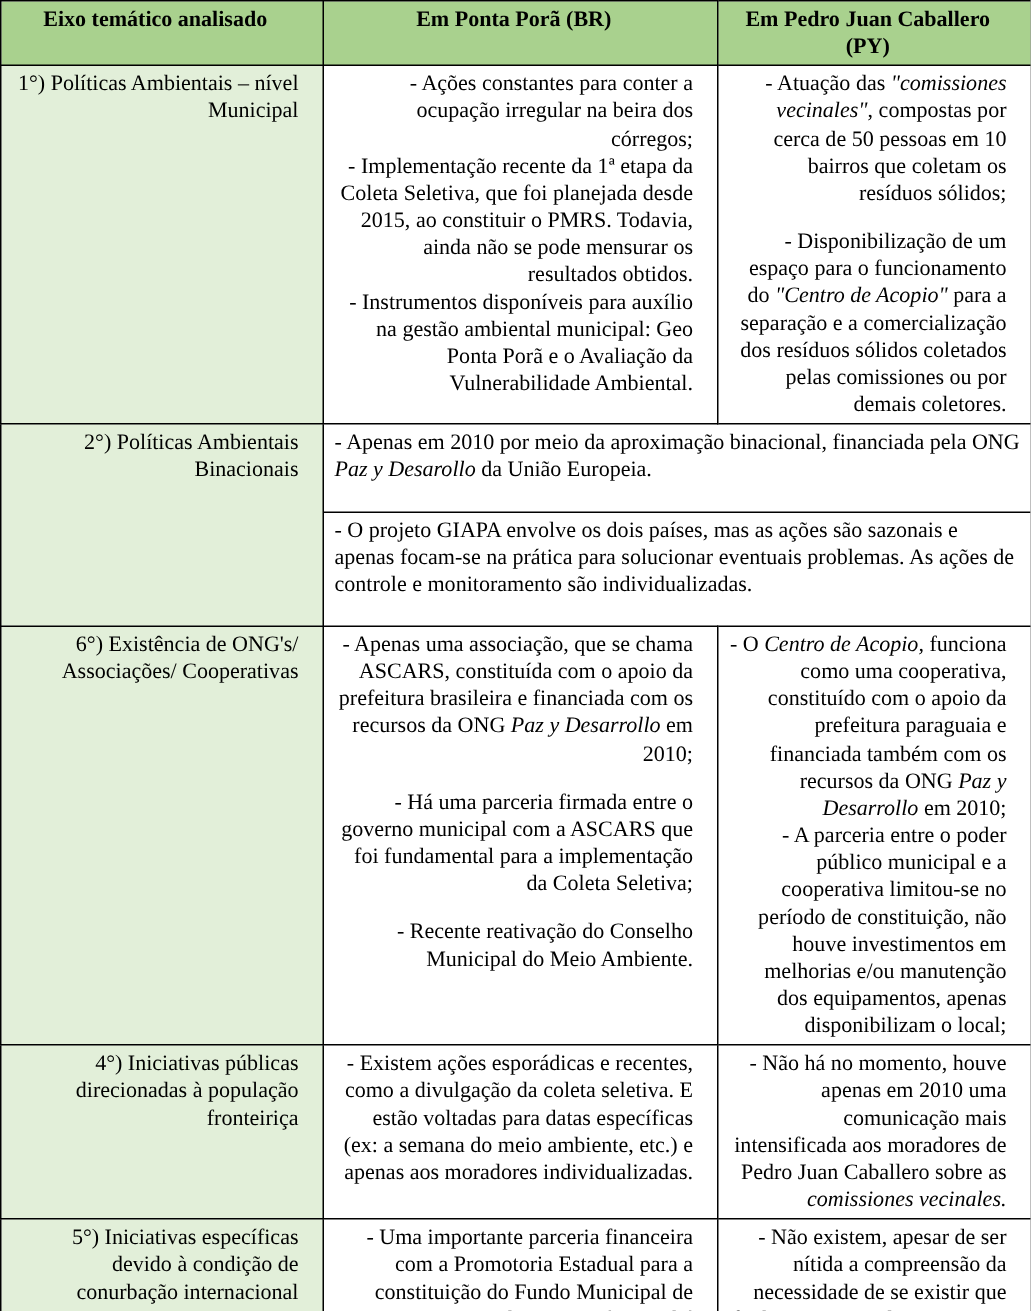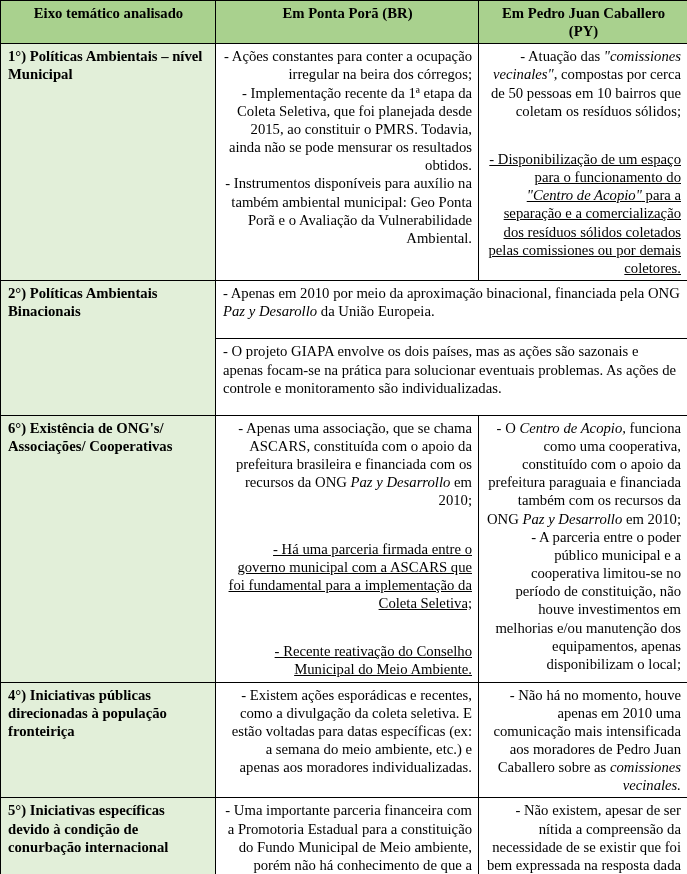--- a/index.html
+++ b/index.html
@@ -26,54 +26,53 @@
     border: 1.5px solid #000;
   }
   table.cmp col.c1 { width: 215px; }
   table.cmp col.c2 { width: 263px; }
   table.cmp col.c3 { width: 209px; }
 
   table.cmp th,
   table.cmp td {
     border: 1.2px solid #000;
     vertical-align: top;
-    padding: 3px 6px 3px 7px;
+    padding: 3px 16px 3px 7px;
     font-size: 14.7px;
     line-height: 1.235;
     word-wrap: break-word;
     overflow-wrap: break-word;
   }
   thead th {
     background: #a9d18e;
     text-align: center;
     font-weight: bold;
     vertical-align: middle;
     padding: 5px 4px;
     font-size: 15px;
     line-height: 1.2;
   }
   td.axis {
     background: #e2efd9;
-    text-align: left;
+    text-align: right;
     vertical-align: middle;
-    font-weight: bold;
+    font-weight: normal;
     font-size: 14.4px;
     line-height: 1.26;
     padding: 4px 8px;
   }
   td.body {
     background: #ffffff;
     text-align: right;
   }
   td.body p {
     margin: 0;
   }
   td.body p.gap {
-    margin-top: 30px;
-    text-decoration: underline;
+    margin-top: 14px;
   }
   .it { font-style: italic; }
   .nested {
     padding: 0 !important;
     border: none !important;
   }
   table.inner {
     width: 100%;
     border-collapse: collapse;
     table-layout: fixed;
@@ -108,21 +107,21 @@
         <th>Em Pedro Juan Caballero (PY)</th>
       </tr>
     </thead>
     <tbody>
 
       <tr>
         <td class="axis">1°) Políticas Ambientais – nível Municipal</td>
         <td class="body">
           <p>- Ações constantes para conter a ocupação irregular na beira dos córregos;</p>
           <p>- Implementação recente da 1ª etapa da Coleta Seletiva, que foi planejada desde 2015, ao constituir o PMRS. Todavia, ainda não se pode mensurar os resultados obtidos.</p>
-          <p>- Instrumentos disponíveis para auxílio na também ambiental municipal: Geo Ponta Porã e o Avaliação da Vulnerabilidade Ambiental.</p>
+          <p>- Instrumentos disponíveis para auxílio na gestão ambiental municipal: Geo Ponta Porã e o Avaliação da Vulnerabilidade Ambiental.</p>
         </td>
         <td class="body">
           <p><span>- Atuação das </span><span class="it">"comissiones vecinales"</span><span>, compostas por cerca de 50 pessoas em 10 bairros que coletam os resíduos sólidos;</span></p>
           <p class="gap"><span>- Disponibilização de um espaço para o funcionamento do </span><span class="it">"Centro de Acopio"</span><span> para a separação e a comercialização dos resíduos sólidos coletados pelas comissiones ou por demais coletores.</span></p>
         </td>
       </tr>
 
       <tr>
         <td class="axis">2°) Políticas Ambientais Binacionais</td>
         <td class="nested" colspan="2">

